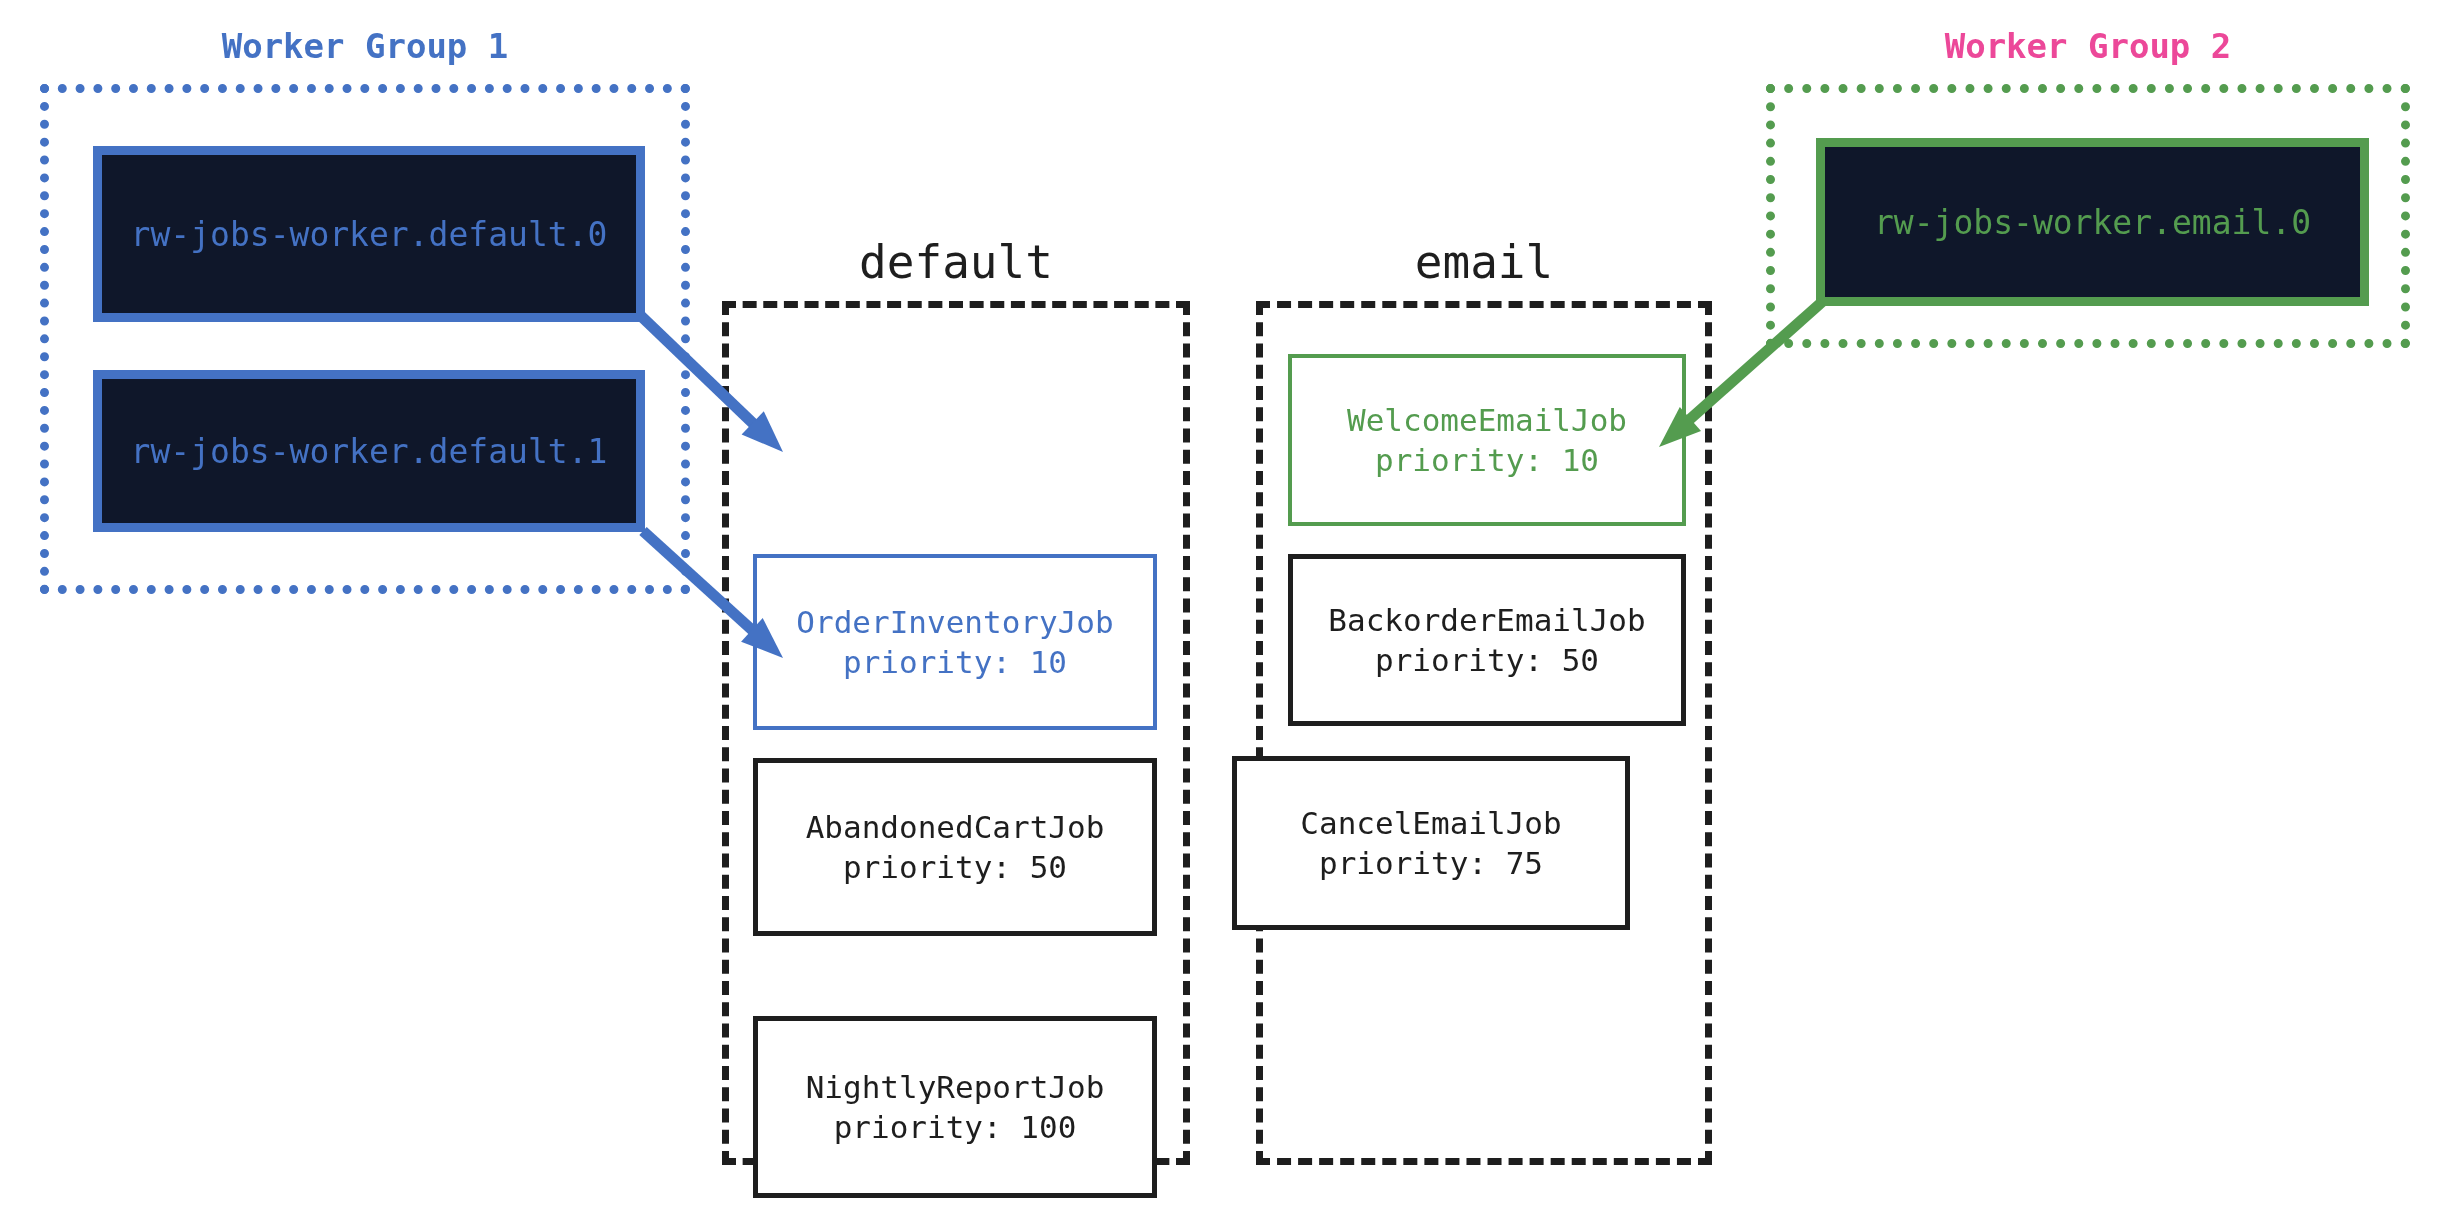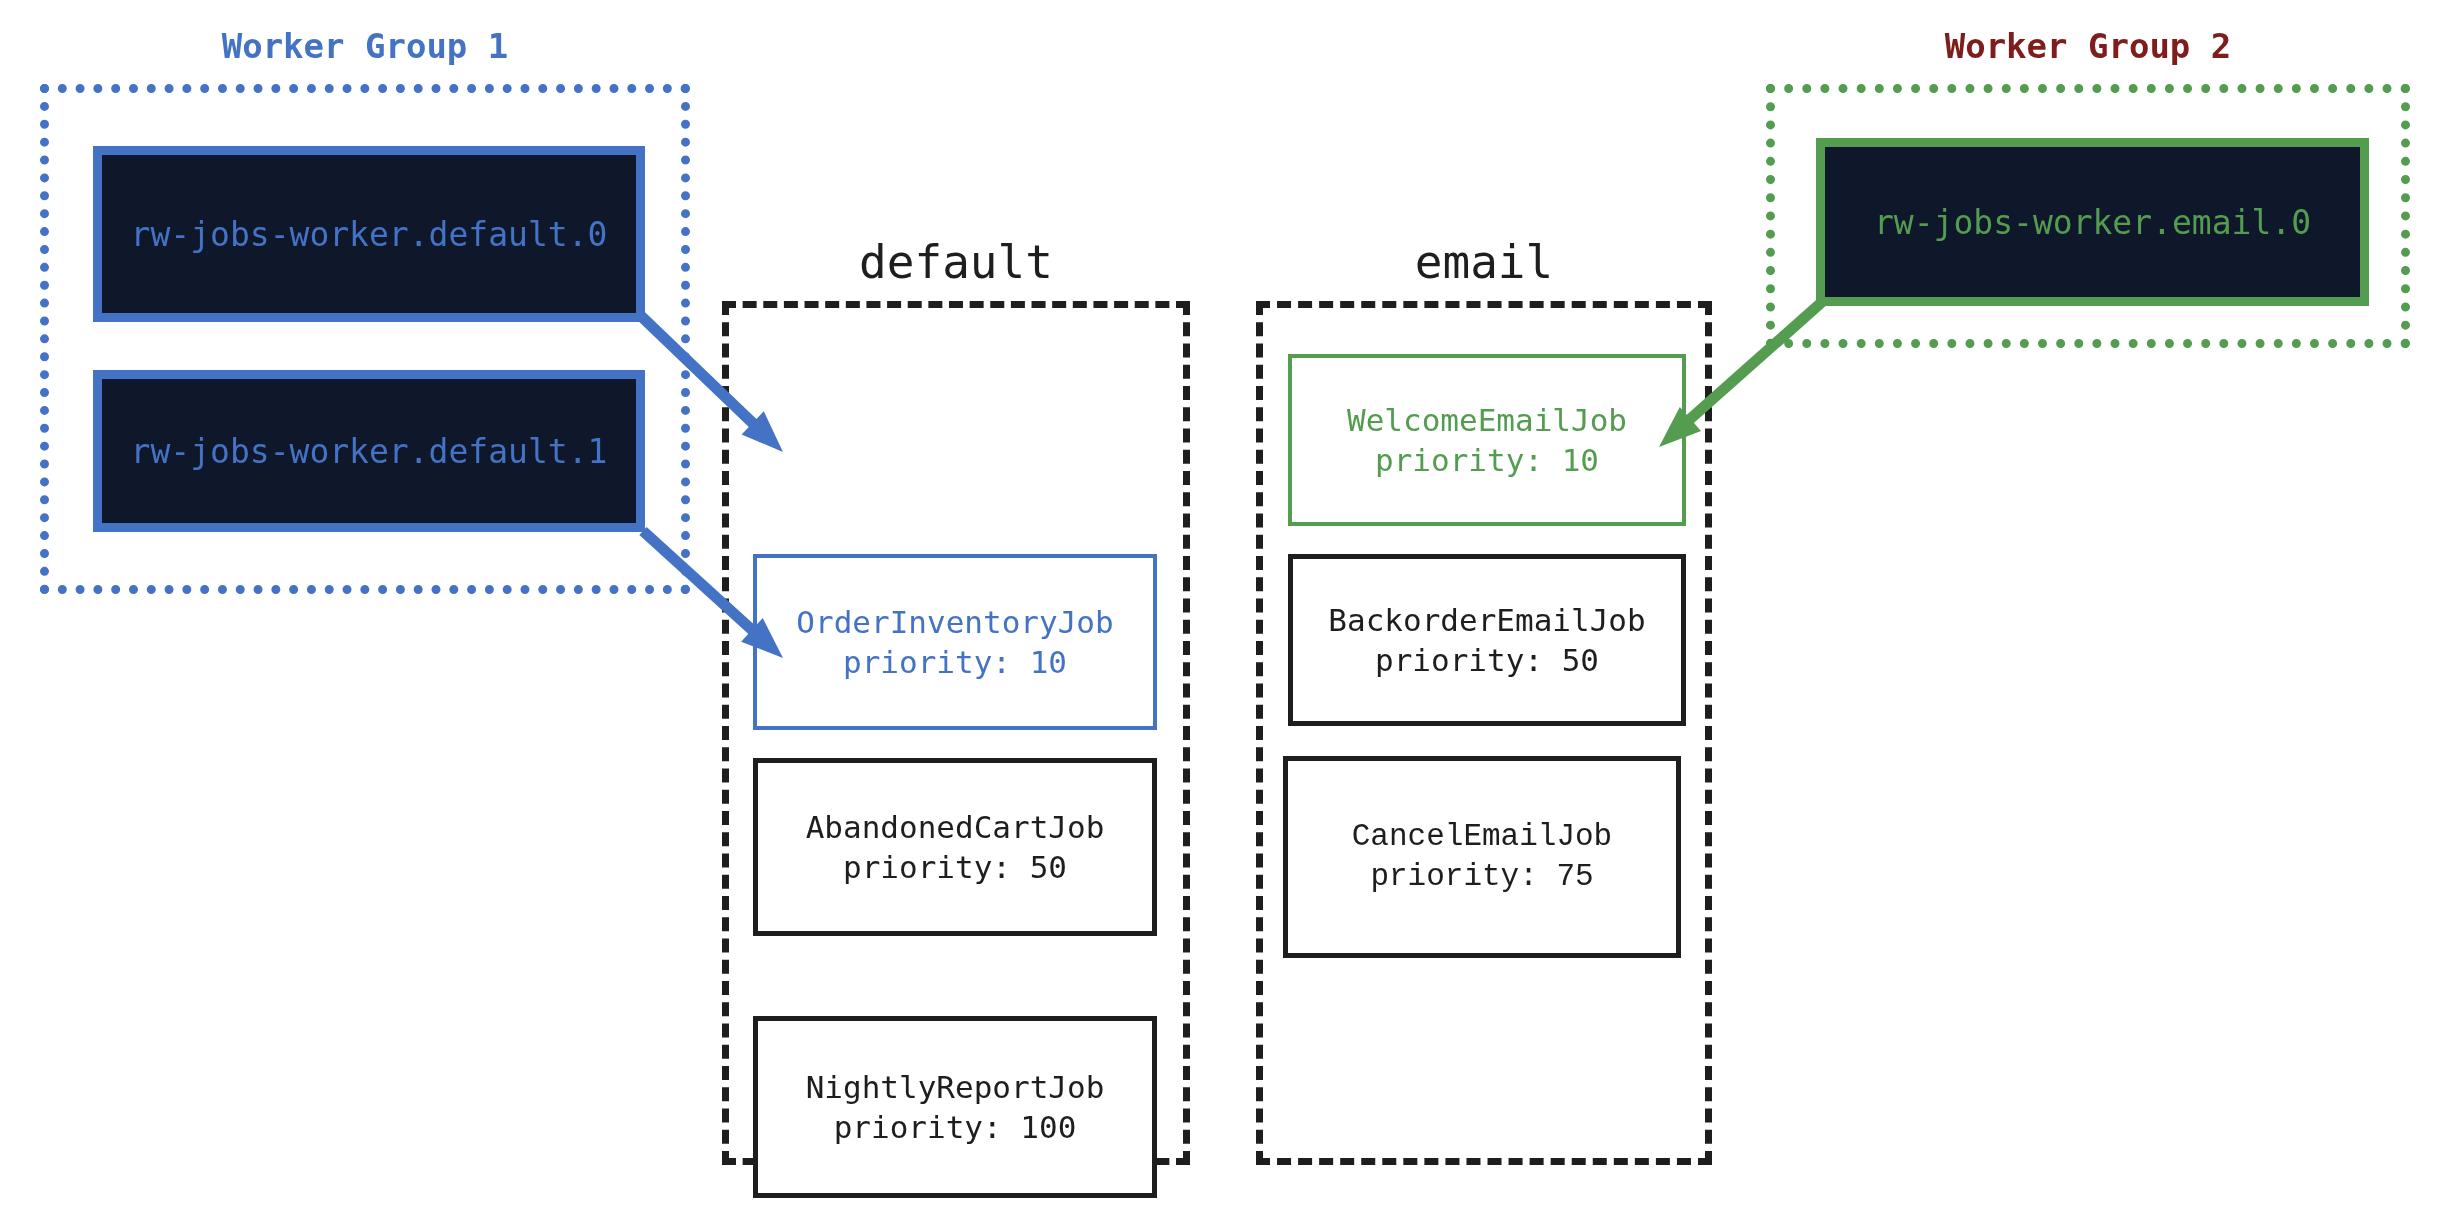--- a/index.html
+++ b/index.html
@@ -5,21 +5,21 @@
   html,body{margin:0;padding:0;background:#ffffff;}
   body{font-family:"DejaVu Sans Mono","Liberation Mono",monospace;}
   #canvas{position:relative;width:2446px;height:1220px;background:#ffffff;overflow:hidden;}
 
   .abs{position:absolute;box-sizing:border-box;}
 
   
   .group-title{display:flex;align-items:center;justify-content:center;
     font-size:34px;font-weight:bold;letter-spacing:0;}
   .blue-t{color:#4472C4;}
-  .green-t{color:#7f1d1d;}
+  .green-t{color:#ec4899;}
 
   
   .dotted-box{border:9px dotted #4472C4;background:transparent;}
   .dotted-box.green{border-color:#549C4F;}
 
   
   .worker-box{border:9px solid #4472C4;display:flex;align-items:center;justify-content:center;
     font-size:33px;color:#4472C4;background:#0f172a;}
   .worker-box.green{border-color:#549C4F;color:#549C4F;}
 
@@ -81,21 +81,21 @@
   <div class="abs job-box job-green" style="left:1288px;top:354px;width:398px;height:172px;">
     <span>WelcomeEmailJob</span>
     <span>priority: 10</span>
   </div>
 
   <div class="abs job-box job-black" style="left:1288px;top:554px;width:398px;height:172px;">
     <span>BackorderEmailJob</span>
     <span>priority: 50</span>
   </div>
 
-  <div class="abs job-box job-black" style="left:1283px;top:756px;width:398px;height:202px;font-family:Liberation Mono, monospace;">
+  <div class="abs job-box job-black" style="left:1232px;top:756px;width:398px;height:174px;">
     <span>CancelEmailJob</span>
     <span>priority: 75</span>
   </div>
 
   <div class="abs group-title green-t" style="left:1766px;top:24px;width:644px;height:44px;">Worker Group 2</div>
 
   <div class="abs dotted-box green" style="left:1766px;top:84px;width:644px;height:264px;"></div>
 
   <div class="abs worker-box green" style="left:1816px;top:138px;width:553px;height:168px;">
     <span>rw-jobs-worker.email.0</span>

